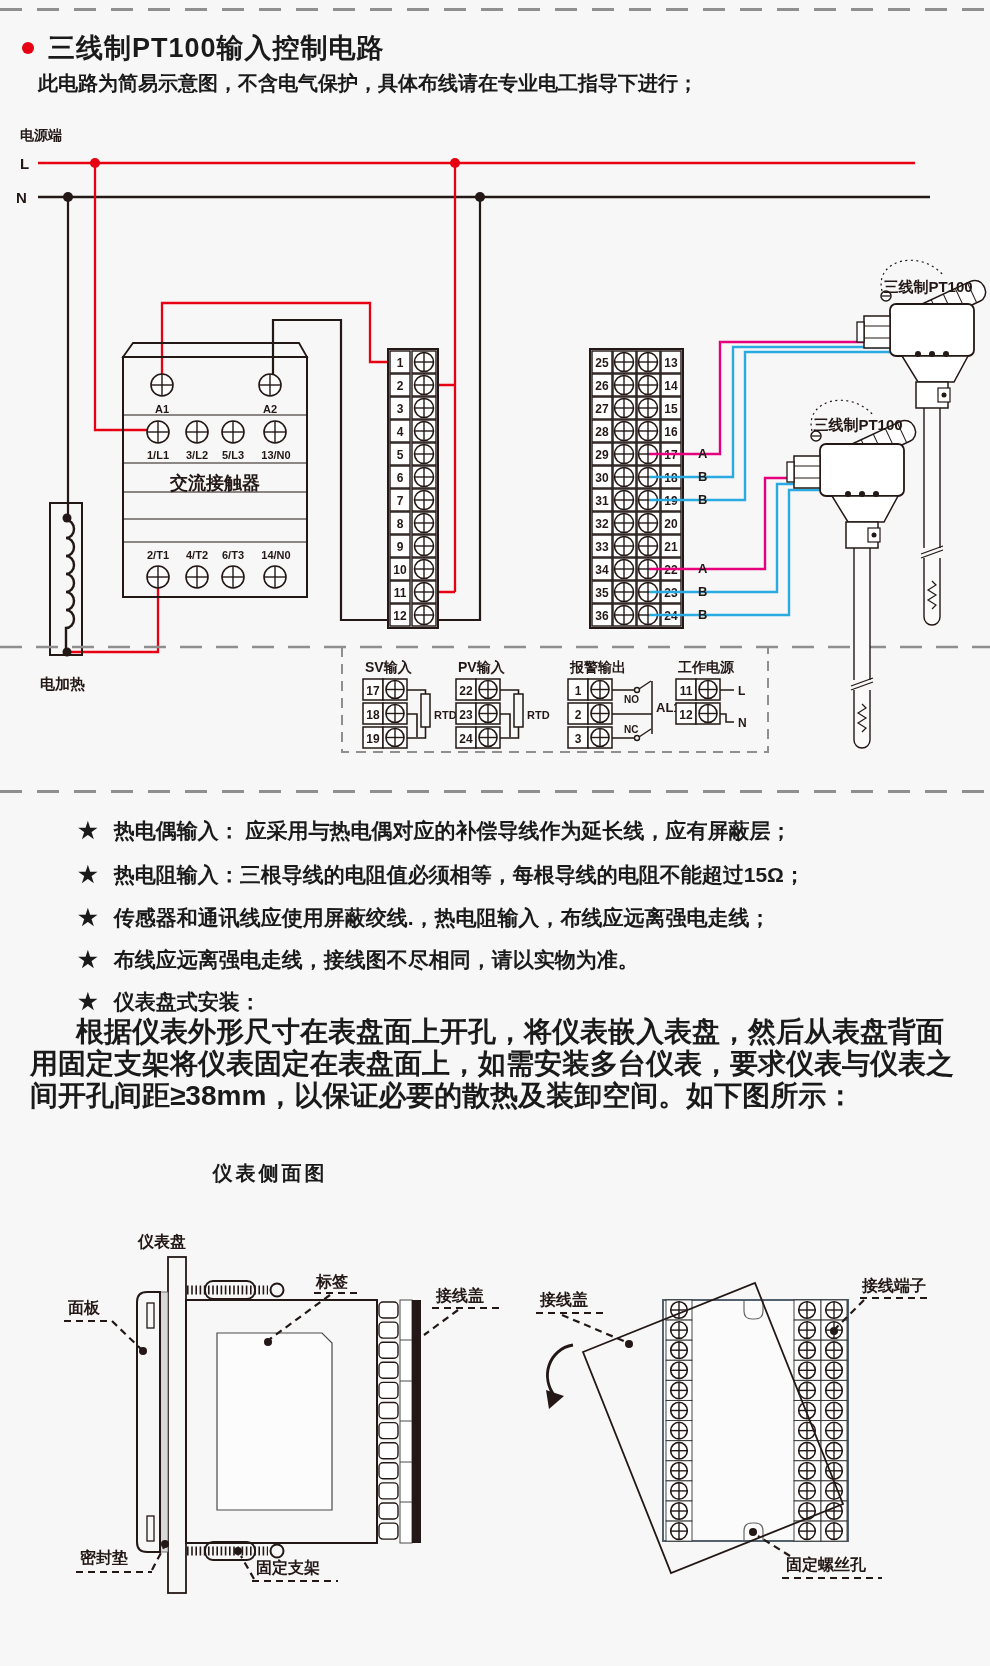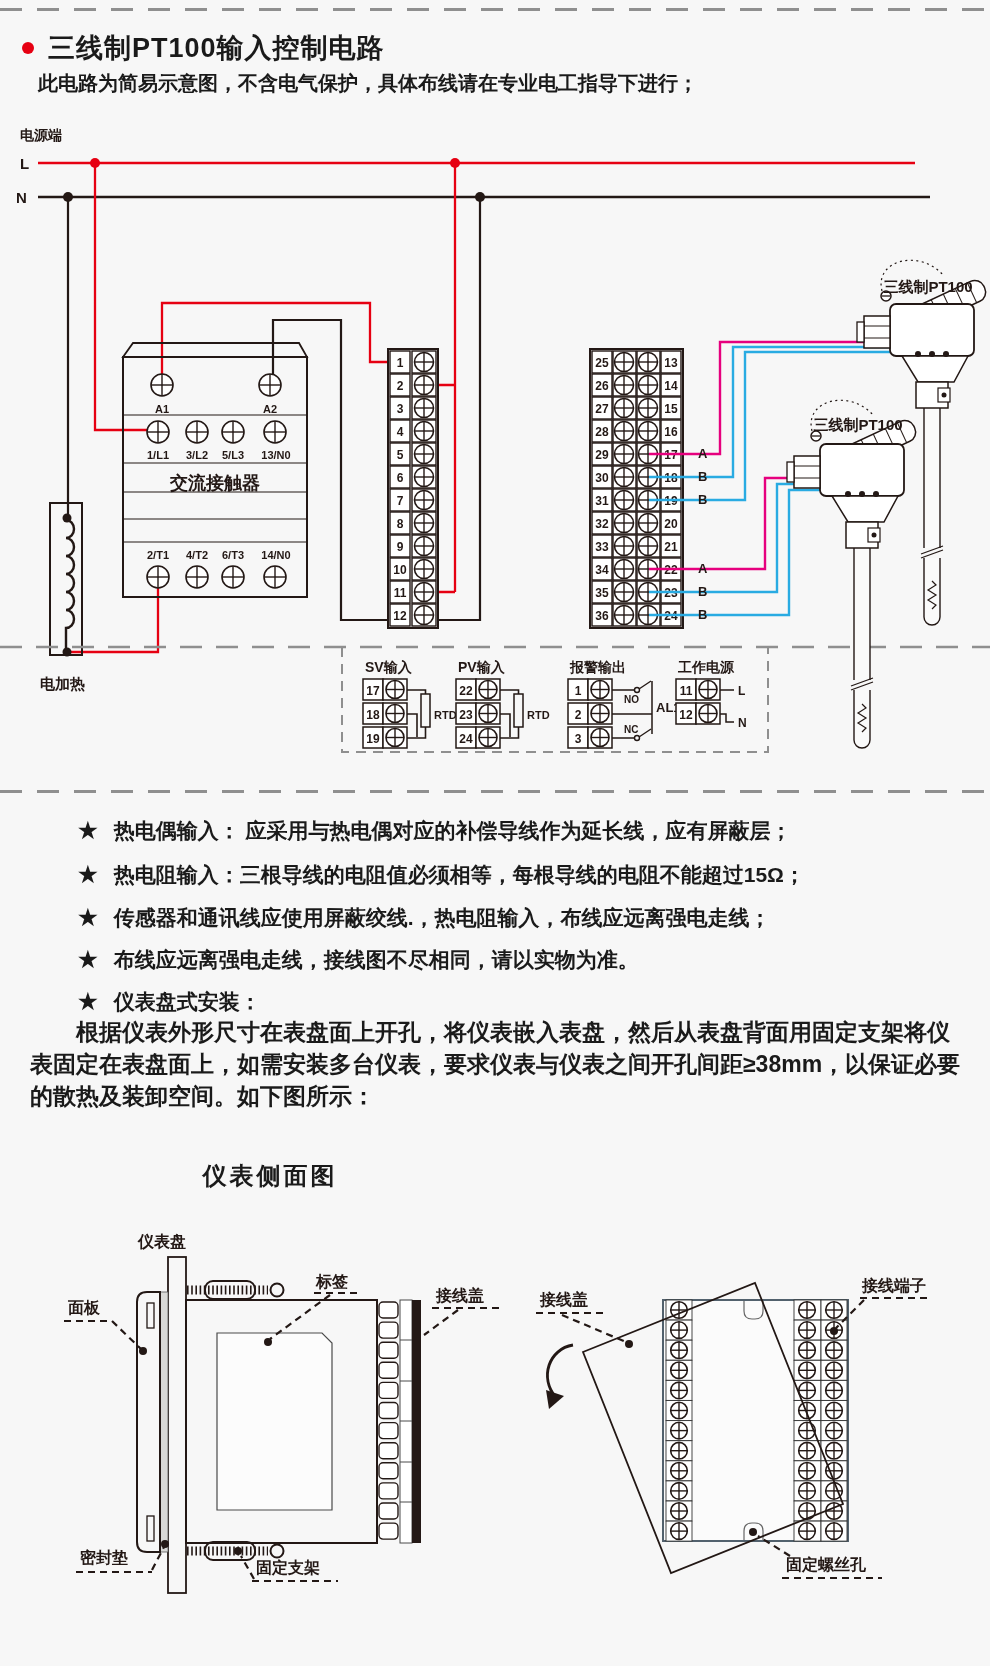--- a/index.html
+++ b/index.html
@@ -6,22 +6,22 @@
   body{background:#e8e8e8;font-family:"Liberation Sans",sans-serif;}
   .page{position:relative;width:990px;height:1666px;margin:0 auto;background:#f7f7f7;overflow:hidden;color:#1a1a1a;}
   .abs{position:absolute;}
   .hdash{height:3px;background:repeating-linear-gradient(90deg,#8f8f8f 0 22px,transparent 22px 37px);}
   .title-row{left:22px;top:30px;display:flex;align-items:center;gap:14px;}
   .bullet{width:12px;height:12px;border-radius:50%;background:#e60012;}
   .title{font-size:27px;font-weight:bold;letter-spacing:1px;}
   .subtitle{left:38px;top:70px;font-size:20px;font-weight:bold;}
   .note{left:42px;font-size:21px;font-weight:bold;white-space:nowrap;margin-left:36px;}
   .note .star{margin-right:16px;font-size:22px;}
-  .para{left:30px;top:1016px;width:932px;font-size:23px;font-weight:bold;line-height:32px;text-indent:46px;}
-  .sideview-heading{left:150px;top:1160px;width:240px;text-align:center;font-family:"Liberation Serif",serif;font-size:24px;font-weight:bold;letter-spacing:3px;}
+  .para{left:30px;top:1016px;width:932px;font-size:28px;font-weight:bold;line-height:32px;text-indent:46px;}
+  .sideview-heading{left:150px;top:1160px;width:240px;text-align:center;font-family:"Liberation Serif",serif;font-size:20px;font-weight:bold;letter-spacing:3px;}
   .footer{left:36px;top:1628px;font-size:22px;font-weight:bold;white-space:nowrap;}
   svg text{font-family:"Liberation Sans",sans-serif;font-weight:bold;fill:#231815;}
   .ink{stroke:#231815;fill:none;}
   .w-red{stroke:#e60012;fill:none;}
   .w-pink{stroke:#e6007e;fill:none;}
   .w-blue{stroke:#29abe2;fill:none;}
   .dash-gray{stroke:#8f8f8f;fill:none;}
   .lead{stroke:#231815;fill:none;stroke-width:2.2;stroke-dasharray:7,5;}
 </style>
 </head>

